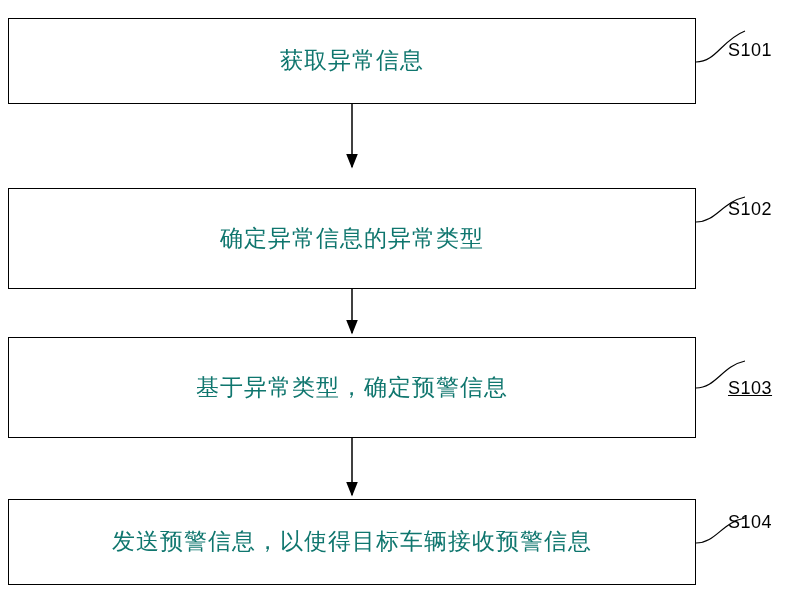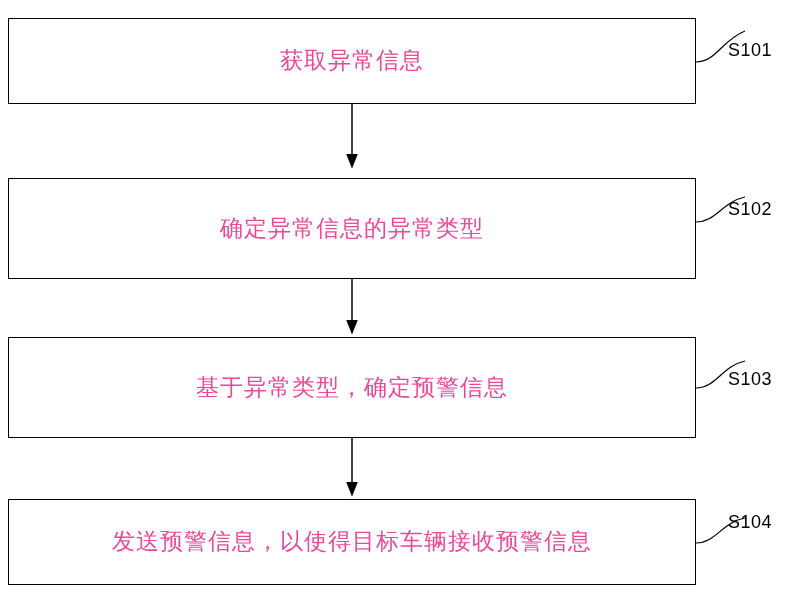--- a/index.html
+++ b/index.html
@@ -25,21 +25,21 @@
     position: absolute;
     box-sizing: border-box;
     border: 1px solid #000000;
     background: #ffffff;
     display: flex;
     align-items: center;
     justify-content: center;
   }
   .step-label {
     font-size: 23px;
-    color: #ec4899;
+    color: #0f766e;
     letter-spacing: 1px;
     white-space: nowrap;
     line-height: 1.2;
   }
   .step-tag {
     position: absolute;
     font-size: 18px;
     color: #000000;
     white-space: nowrap;
     letter-spacing: 0.5px;
@@ -73,30 +73,30 @@
     <path d="M 696 62 C 716 62, 722 40, 745 31" stroke="#000000" stroke-width="1.2" fill="none"></path>
     <path d="M 696 222 C 716 222, 722 202, 745 197" stroke="#000000" stroke-width="1.2" fill="none"></path>
     <path d="M 696 388 C 716 388, 722 366, 745 361" stroke="#000000" stroke-width="1.2" fill="none"></path>
     <path d="M 696 543 C 716 543, 722 522, 745 518" stroke="#000000" stroke-width="1.2" fill="none"></path>
   </svg>
 
   <div class="step-box" style="left:8px; top:18px; width:688px; height:86px;">
     <span class="step-label">获取异常信息</span>
   </div>
 
-  <div class="step-box" style="left:8px; top:178px; width:688px; height:101px;text-align:center;">
+  <div class="step-box" style="left:8px; top:188px; width:688px; height:101px;text-align:center;">
     <span class="step-label">确定异常信息的异常类型</span>
   </div>
 
   <div class="step-box" style="left:8px; top:499px; width:688px; height:86px;">
     <span class="step-label">发送预警信息，以使得目标车辆接收预警信息</span>
   </div>
 
   <div class="step-box" style="left:8px; top:337px; width:688px; height:101px;">
     <span class="step-label">基于异常类型，确定预警信息</span>
   </div>
 
   <span class="step-tag" style="left:728px; top:12px;">S101</span>
   <span class="step-tag" style="left:728px; top:171px;">S102</span>
-  <span class="step-tag" style="left:728px; top:341px;">S103</span>
+  <span class="step-tag" style="left:728px; top:350px;text-decoration:underline;">S103</span>
   <span class="step-tag" style="left:728px; top:484px;">S104</span>
 
 </div>
 
 </body></html>

